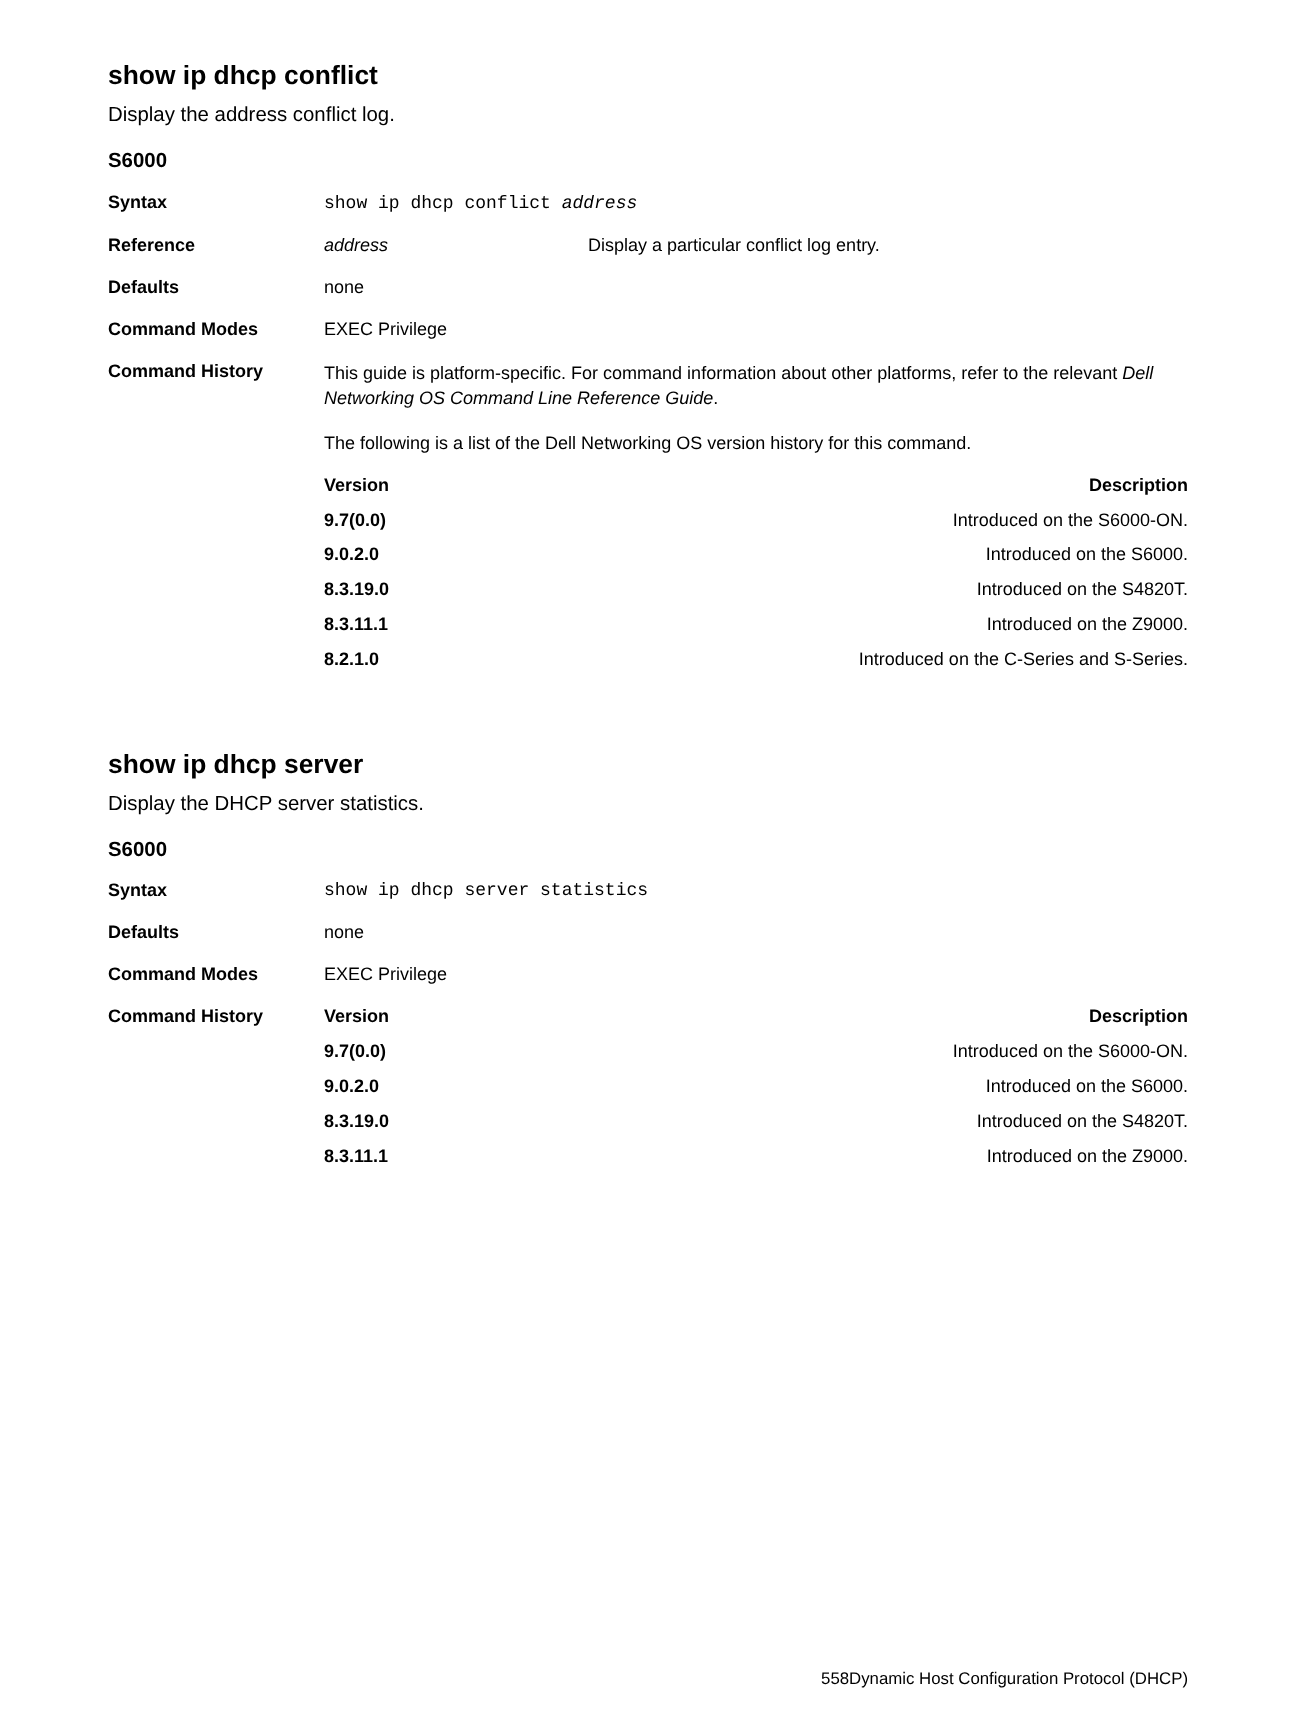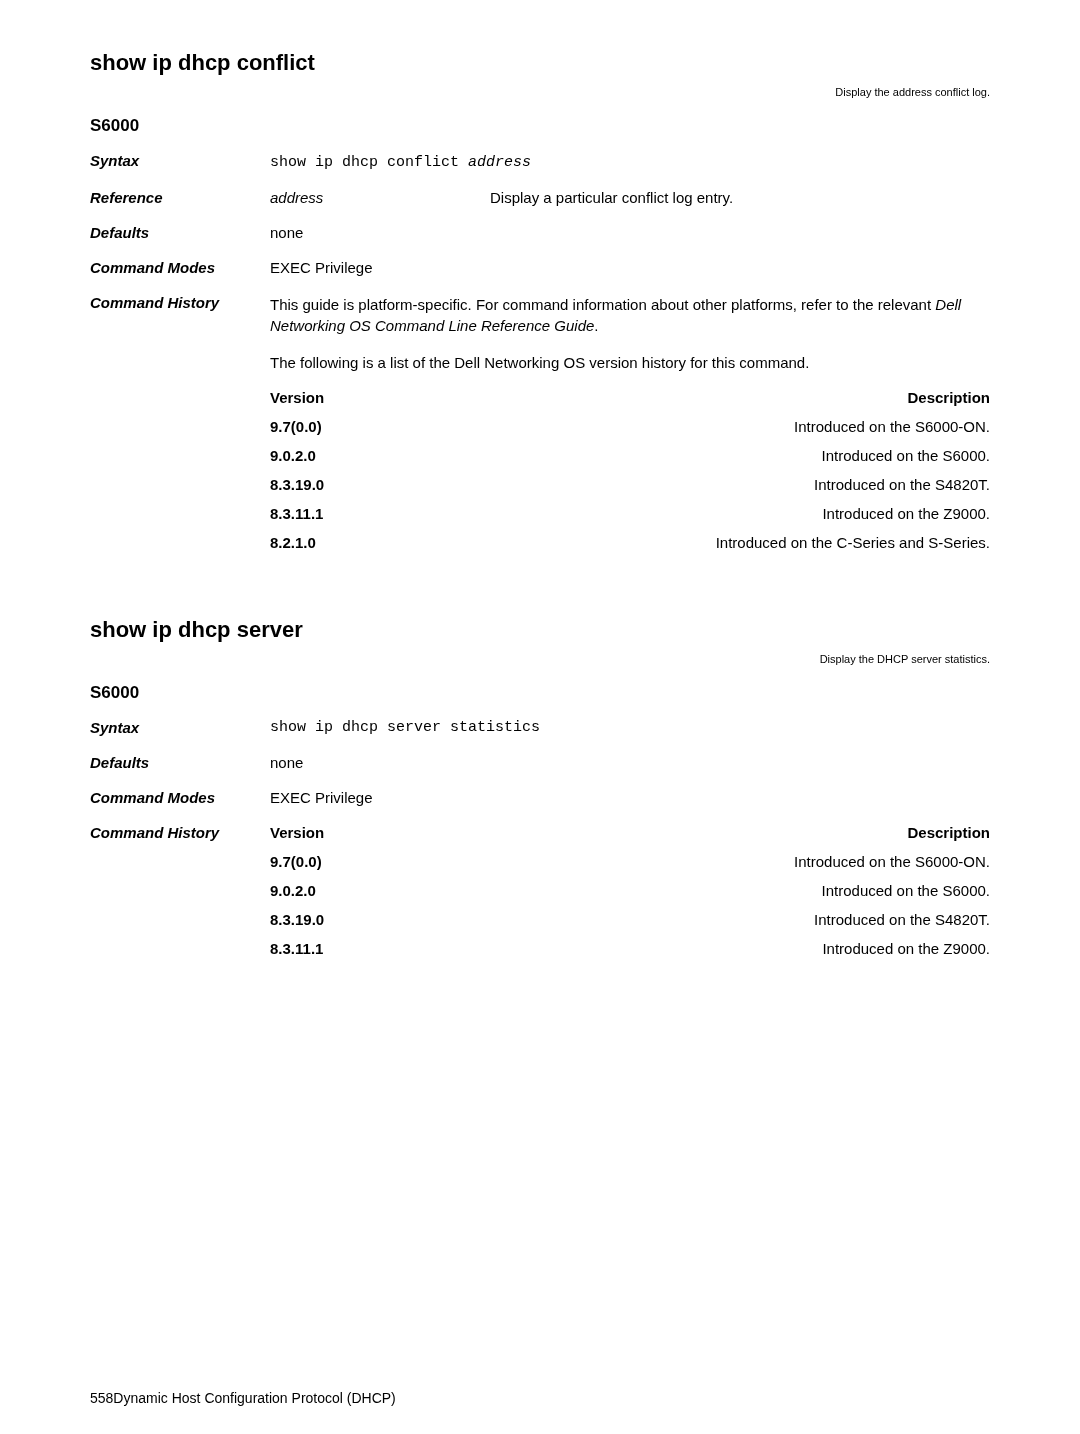--- a/index.html
+++ b/index.html
@@ -11,23 +11,22 @@
     padding: 50px 90px 30px 90px;
     color: #000000;
     position: relative;
   }
   .section-title {
     font-size: 22px;
     font-weight: bold;
     margin-bottom: 10px;
   }
   .section-subtitle {
-    font-size: 11px;
+    font-size: 17px;
     margin-bottom: 18px;
-    text-align: right;
   }
   .model-label {
     font-size: 17px;
     font-weight: bold;
     margin-bottom: 16px;
   }
   .def-table {
     display: table;
     width: 100%;
     border-collapse: collapse;
@@ -36,21 +35,20 @@
     display: table-row;
   }
   .def-label {
     display: table-cell;
     width: 180px;
     font-weight: bold;
     font-size: 15px;
     vertical-align: top;
     padding-bottom: 18px;
     padding-right: 10px;
-    font-style: italic;
   }
   .def-value {
     display: table-cell;
     font-size: 15px;
     vertical-align: top;
     padding-bottom: 18px;
   }
   .mono {
     font-family: "Courier New", Courier, monospace;
   }
@@ -105,21 +103,21 @@
   }
   .section-gap {
     height: 36px;
   }
   .footer {
     position: absolute;
     bottom: 28px;
     left: 90px;
     right: 90px;
     display: flex;
-    justify-content: flex-start;
+    justify-content: flex-end;
     font-size: 14px;
   }
 </style>
 </head>
 <body>
 
 <div>
   <div class="section-title">show ip dhcp conflict</div>
   <div class="section-subtitle">Display the address conflict log.</div>
   <div class="model-label">S6000</div>

